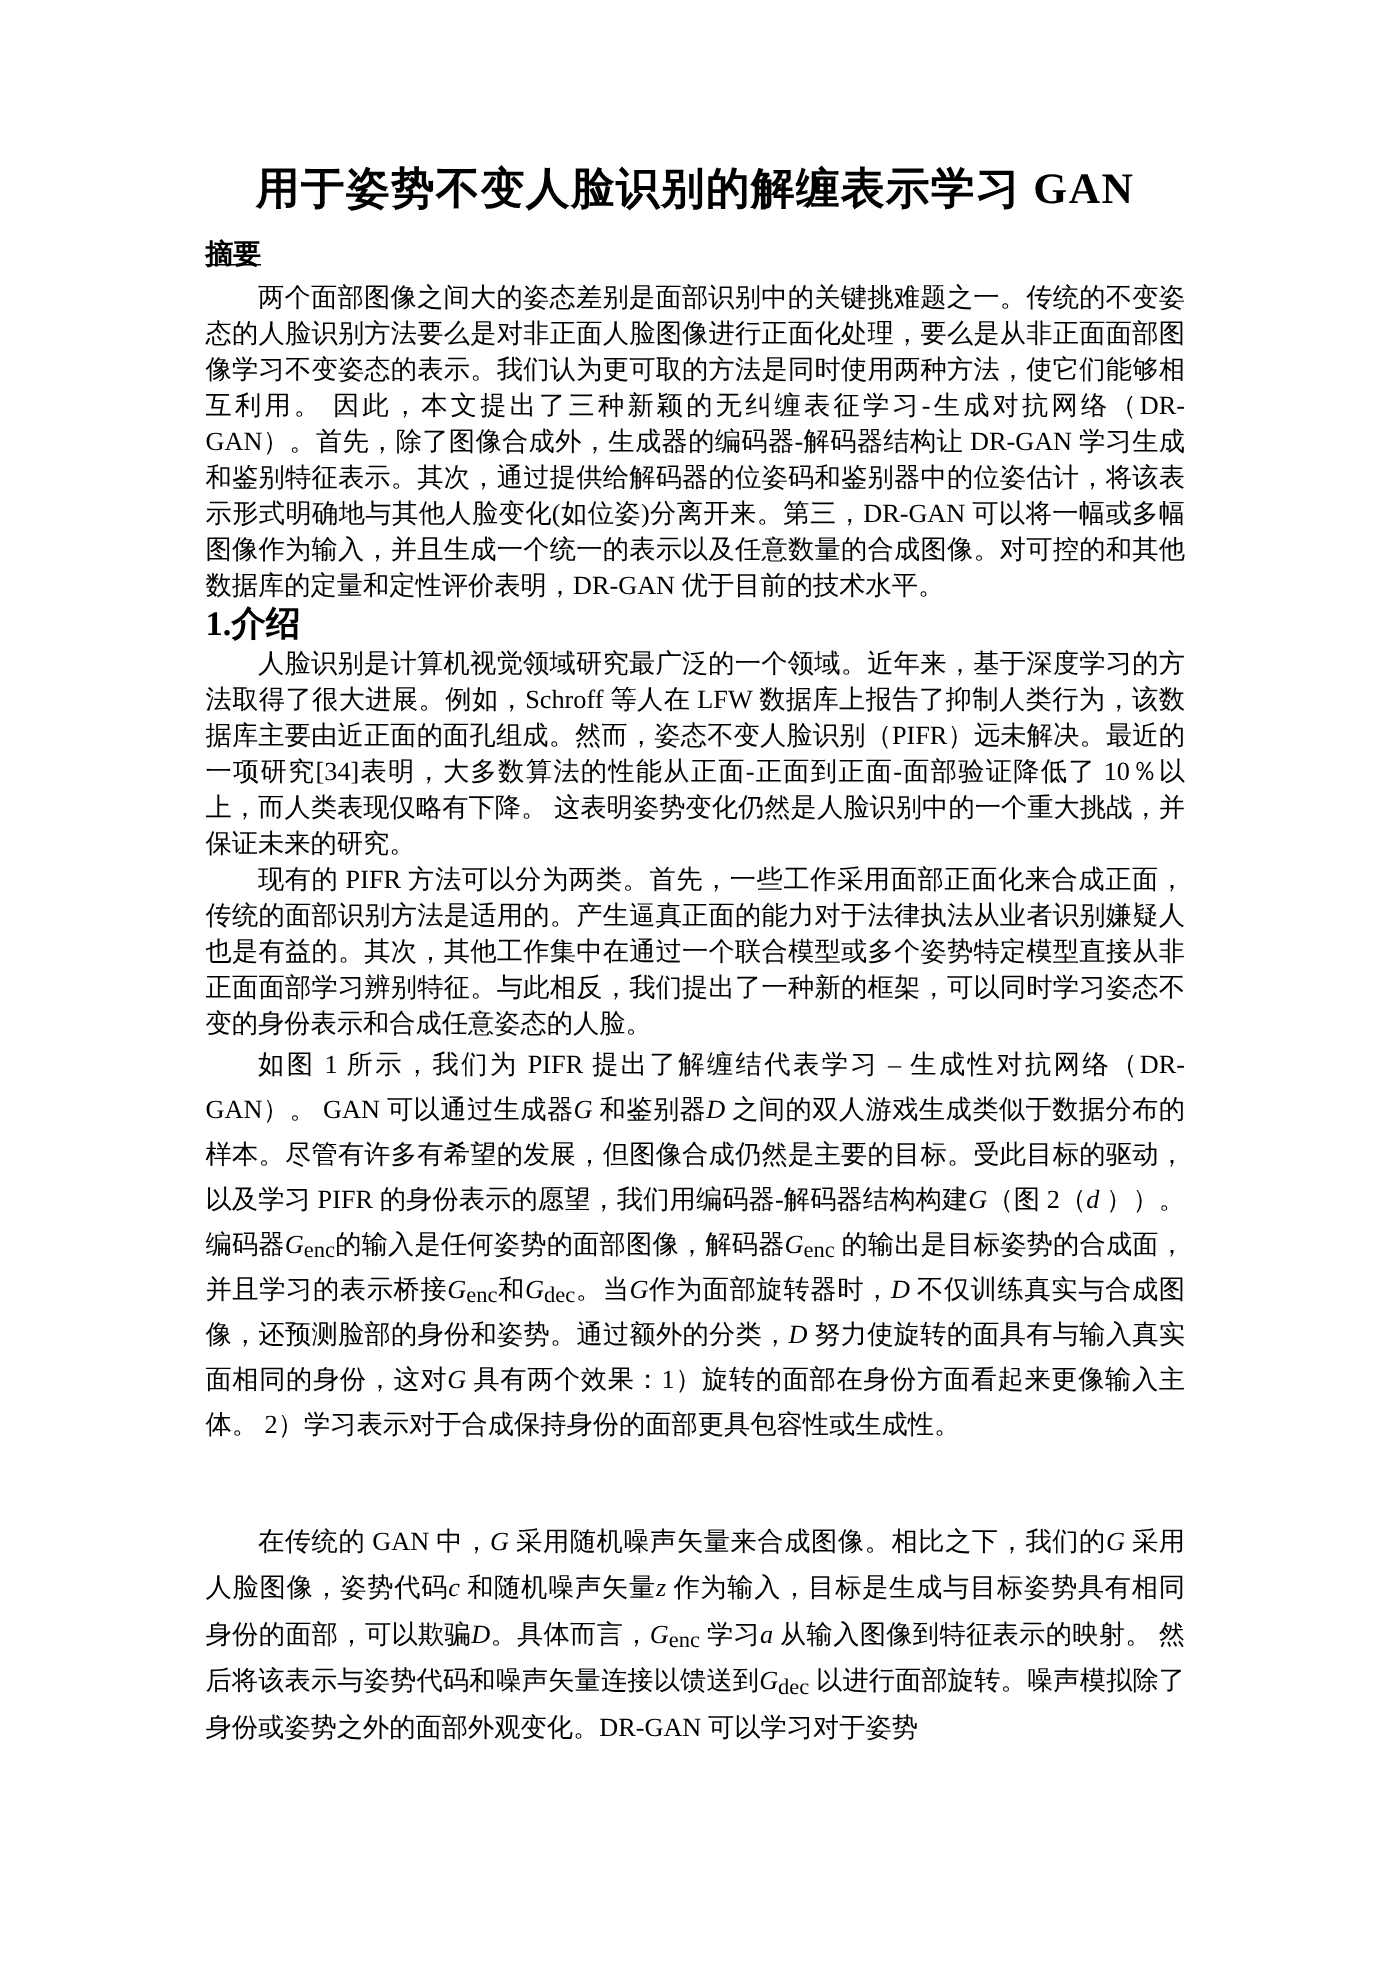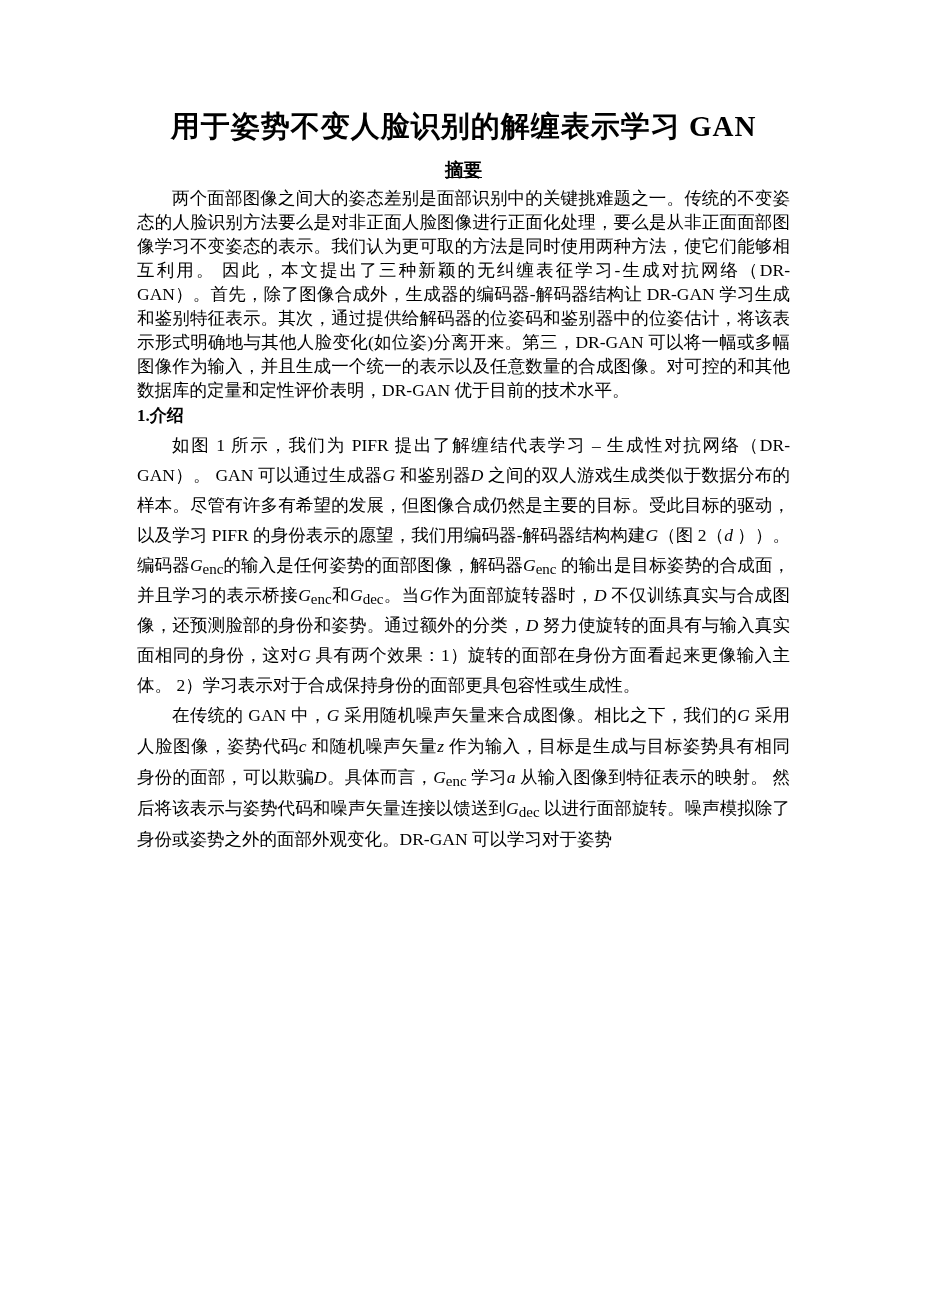--- a/index.html
+++ b/index.html
@@ -21,43 +21,43 @@
     font-size: 29px;
     font-weight: bold;
     text-align: center;
     line-height: 1.25;
     margin: 0 0 12px 0;
     letter-spacing: 1px;
   }
   .abstract-heading {
     font-size: 18.5px;
     font-weight: bold;
-    text-align: center;
     margin: 0 0 2px 0;
     line-height: 28px;
     text-decoration: underline;
   }
   .section-heading {
-    font-size: 17px;
+    font-size: 23px;
     font-weight: bold;
     margin: 0;
     line-height: 28px;
   }
   .para {
     font-size: 17.5px;
     line-height: 24px;
     text-align: justify;
     text-indent: 2em;
     margin: 0;
   }
   .para.math-para {
     line-height: 30px;
   }
   .para.math-para-loose {
     line-height: 31px;
+    margin-top: 48px;
   }
   .mvar {
     font-style: italic;
     font-family: "Liberation Serif", "DejaVu Serif", serif;
   }
   sub.msub {
     font-size: 15px;
     line-height: 0;
     vertical-align: -3px;
   }
@@ -68,19 +68,21 @@
 <div class="page">
 
   <h1 class="title">用于姿势不变人脸识别的解缠表示学习 GAN</h1>
 
   <h2 class="abstract-heading">摘要</h2>
 
   <p class="para">两个面部图像之间大的姿态差别是面部识别中的关键挑难题之一。传统的不变姿态的人脸识别方法要么是对非正面人脸图像进行正面化处理，要么是从非正面面部图像学习不变姿态的表示。我们认为更可取的方法是同时使用两种方法，使它们能够相互利用。 因此，本文提出了三种新颖的无纠缠表征学习-生成对抗网络（DR-GAN）。首先，除了图像合成外，生成器的编码器-解码器结构让 DR-GAN 学习生成和鉴别特征表示。其次，通过提供给解码器的位姿码和鉴别器中的位姿估计，将该表示形式明确地与其他人脸变化(如位姿)分离开来。第三，DR-GAN 可以将一幅或多幅图像作为输入，并且生成一个统一的表示以及任意数量的合成图像。对可控的和其他数据库的定量和定性评价表明，DR-GAN 优于目前的技术水平。</p>
 
   <h3 class="section-heading">1.介绍</h3>
 
+  <p class="para">人脸识别是计算机视觉领域研究最广泛的一个领域。近年来，基于深度学习的方法取得了很大进展。例如，Schroff 等人在 LFW 数据库上报告了抑制人类行为，该数据库主要由近正面的面孔组成。然而，姿态不变人脸识别（PIFR）远未解决。最近的一项研究[34]表明，大多数算法的性能从正面-正面到正面-面部验证降低了 10％以上，而人类表现仅略有下降。 这表明姿势变化仍然是人脸识别中的一个重大挑战，并保证未来的研究。</p>
 
+  <p class="para">现有的 PIFR 方法可以分为两类。首先，一些工作采用面部正面化来合成正面，传统的面部识别方法是适用的。产生逼真正面的能力对于法律执法从业者识别嫌疑人也是有益的。其次，其他工作集中在通过一个联合模型或多个姿势特定模型直接从非正面面部学习辨别特征。与此相反，我们提出了一种新的框架，可以同时学习姿态不变的身份表示和合成任意姿态的人脸。</p>
 
   <p class="para math-para"><span>如图 1 所示，我们为 PIFR 提出了解缠结代表学习 – 生成性对抗网络（DR-GAN）。 GAN 可以通过生成器</span><i class="mvar">G</i><span> 和鉴别器</span><i class="mvar">D</i><span> 之间的双人游戏生成类似于数据分布的样本。尽管有许多有希望的发展，但图像合成仍然是主要的目标。受此目标的驱动，以及学习 PIFR 的身份表示的愿望，我们用编码器-解码器结构构建</span><i class="mvar">G</i><span>（图 2（</span><i class="mvar">d</i><span> ））。编码器</span><i class="mvar">G</i><sub class="msub">enc</sub><span>的输入是任何姿势的面部图像，解码器</span><i class="mvar">G</i><sub class="msub">enc</sub><span> 的输出是目标姿势的合成面，并且学习的表示桥接</span><i class="mvar">G</i><sub class="msub">enc</sub><span>和</span><i class="mvar">G</i><sub class="msub">dec</sub><span>。当</span><i class="mvar">G</i><span>作为面部旋转器时，</span><i class="mvar">D</i><span> 不仅训练真实与合成图像，还预测脸部的身份和姿势。通过额外的分类，</span><i class="mvar">D</i><span> 努力使旋转的面具有与输入真实面相同的身份，这对</span><i class="mvar">G</i><span> 具有两个效果：1）旋转的面部在身份方面看起来更像输入主体。 2）学习表示对于合成保持身份的面部更具包容性或生成性。</span></p>
 
   <p class="para math-para-loose"><span>在传统的 GAN 中，</span><i class="mvar">G</i><span> 采用随机噪声矢量来合成图像。相比之下，我们的</span><i class="mvar">G</i><span> 采用人脸图像，姿势代码</span><i class="mvar">c</i><span> 和随机噪声矢量</span><i class="mvar">z</i><span> 作为输入，目标是生成与目标姿势具有相同身份的面部，可以欺骗</span><i class="mvar">D</i><span>。具体而言，</span><i class="mvar">G</i><sub class="msub">enc</sub><span> 学习</span><i class="mvar">a</i><span> 从输入图像到特征表示的映射。 然后将该表示与姿势代码和噪声矢量连接以馈送到</span><i class="mvar">G</i><sub class="msub">dec</sub><span> 以进行面部旋转。噪声模拟除了身份或姿势之外的面部外观变化。DR-GAN 可以学习对于姿势</span></p>
 
 </div>
 
 </body></html>

